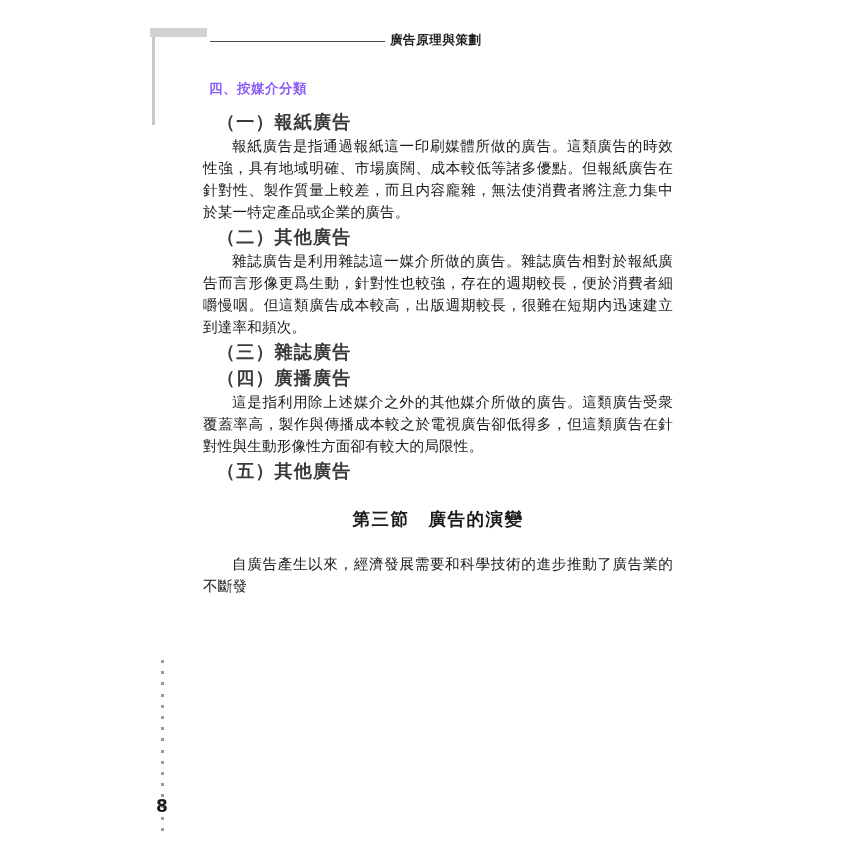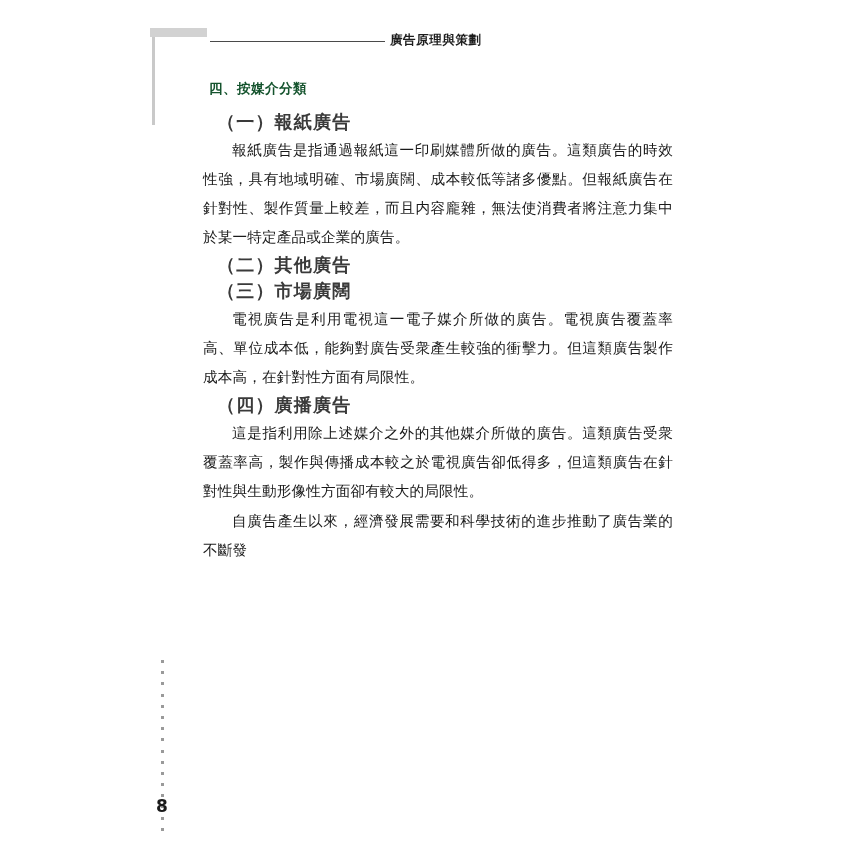--- a/index.html
+++ b/index.html
@@ -76,38 +76,38 @@
     left: 203px;
     top: 80px;
     width: 470px;
   }
 
   .h-sub {
     font-family: "DejaVu Sans", "Liberation Sans", sans-serif;
     font-weight: bold;
     font-size: 13.5px;
     letter-spacing: 0.5px;
-    color: #14532d;
+    color: #8b5cf6;
     margin: 0 0 12px 0;
     padding-left: 6px;
   }
 
   .h-item {
     font-family: "DejaVu Serif", "Liberation Serif", serif;
     font-size: 18px;
     letter-spacing: 1.2px;
     color: #3a3a3a;
     margin: 2px 0 1px 0;
     padding-left: 14px;
   }
 
   p.body {
     margin: 0 0 1px 0;
     font-size: 14.6px;
-    line-height: 29px;
+    line-height: 22px;
     text-align: justify;
     text-justify: inter-ideograph;
     text-indent: 29px;
     letter-spacing: 0.15px;
     color: #1a1a1a;
     word-break: break-all;
   }
 
   .h-section {
     margin: 24px 0 22px 0;
@@ -156,28 +156,30 @@
   </div>
 
   <div class="content">
 
     <h2 class="h-sub">四、按媒介分類</h2>
 
     <h3 class="h-item">（一）報紙廣告</h3>
     <p class="body">報紙廣告是指通過報紙這一印刷媒體所做的廣告。這類廣告的時效性強，具有地域明確、市場廣闊、成本較低等諸多優點。但報紙廣告在針對性、製作質量上較差，而且内容龐雜，無法使消費者將注意力集中於某一特定產品或企業的廣告。</p>
 
     <h3 class="h-item">（二）其他廣告</h3>
-
-    <h3 class="h-item">（三）市場廣闊</h3>
-    <p class="body">電視廣告是利用電視這一電子媒介所做的廣告。電視廣告覆蓋率高、單位成本低，能夠對廣告受衆產生較強的衝擊力。但這類廣告製作成本高，在針對性方面有局限性。</p>
+    <p class="body">雜誌廣告是利用雜誌這一媒介所做的廣告。雜誌廣告相對於報紙廣告而言形像更爲生動，針對性也較強，存在的週期較長，便於消費者細嚼慢咽。但這類廣告成本較高，出版週期較長，很難在短期内迅速建立到達率和頻次。</p>
+
+    <h3 class="h-item">（三）雜誌廣告</h3>
 
     <h3 class="h-item">（四）廣播廣告</h3>
     <p class="body">這是指利用除上述媒介之外的其他媒介所做的廣告。這類廣告受衆覆蓋率高，製作與傳播成本較之於電視廣告卻低得多，但這類廣告在針對性與生動形像性方面卻有較大的局限性。</p>
 
-
+    <h3 class="h-item">（五）其他廣告</h3>
+
+    <h2 class="h-section">第三節　廣告的演變</h2>
 
     <p class="body">自廣告產生以來，經濟發展需要和科學技術的進步推動了廣告業的不斷發</p>
 
   </div>
 
   <div class="dotline">
     <i></i>
       <i></i>
       <i></i>
       <i></i>

